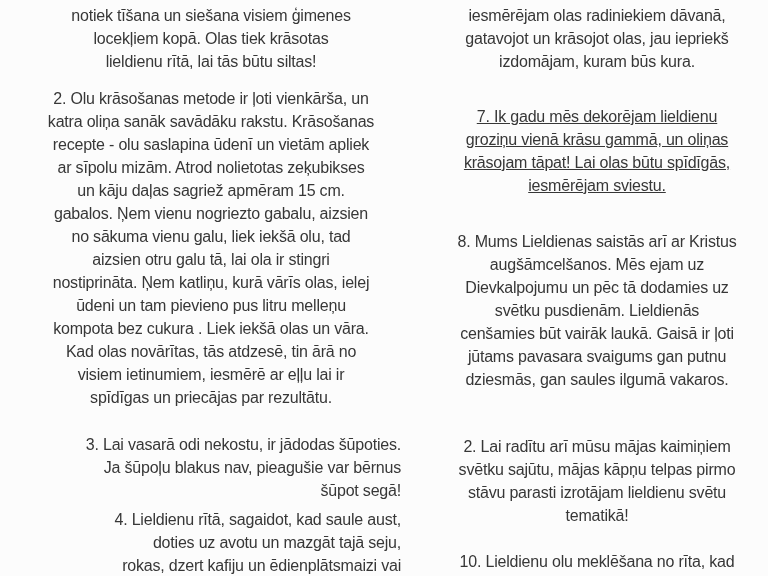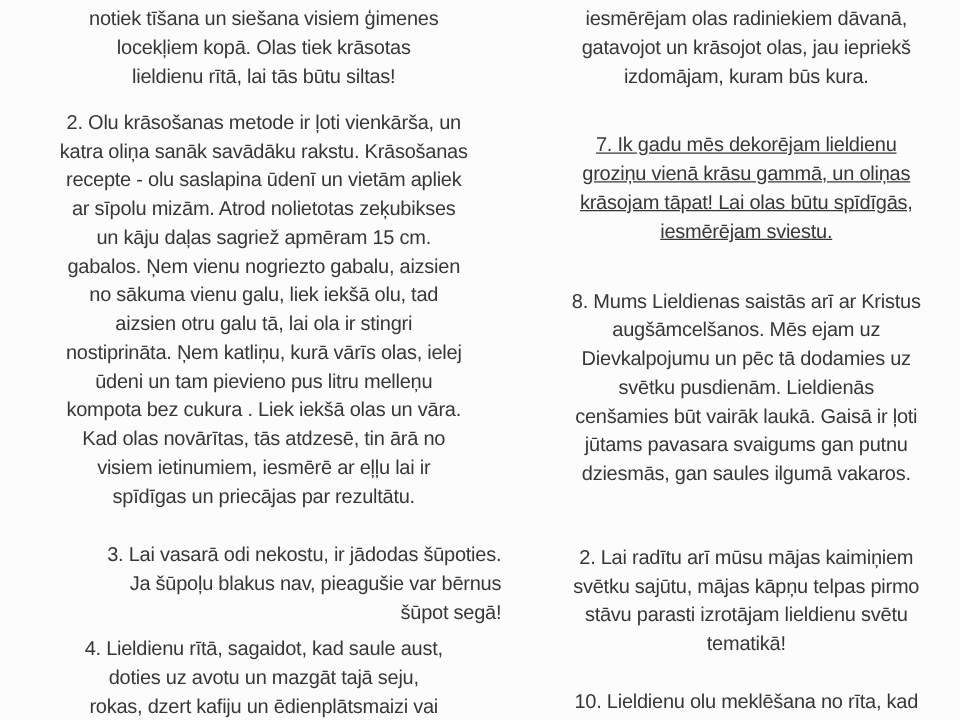--- a/index.html
+++ b/index.html
@@ -31,21 +31,21 @@
     margin: 0;
     font-size: 16px;
     line-height: 23px;
     font-weight: 500;
     letter-spacing: -0.2px;
     white-space: pre-line;
   }
   
   .lp2 { margin-top: 14px !important; }
   .lp3 { margin-top: 24px !important; text-align: right; }
-  .lp4 { margin-top: 6px  !important; }
+  .lp4 { margin-top: 6px  !important; text-align: right; }
   .rp7 { margin-top: 32px !important; text-decoration: underline; }
   .rp8 { margin-top: 33px !important; }
   .rp9 { margin-top: 44px !important; }
   .rp10{ margin-top: 23px !important; }
 </style>
 </head>
 <body>
 
 <div class="page">
   <div class="col">

